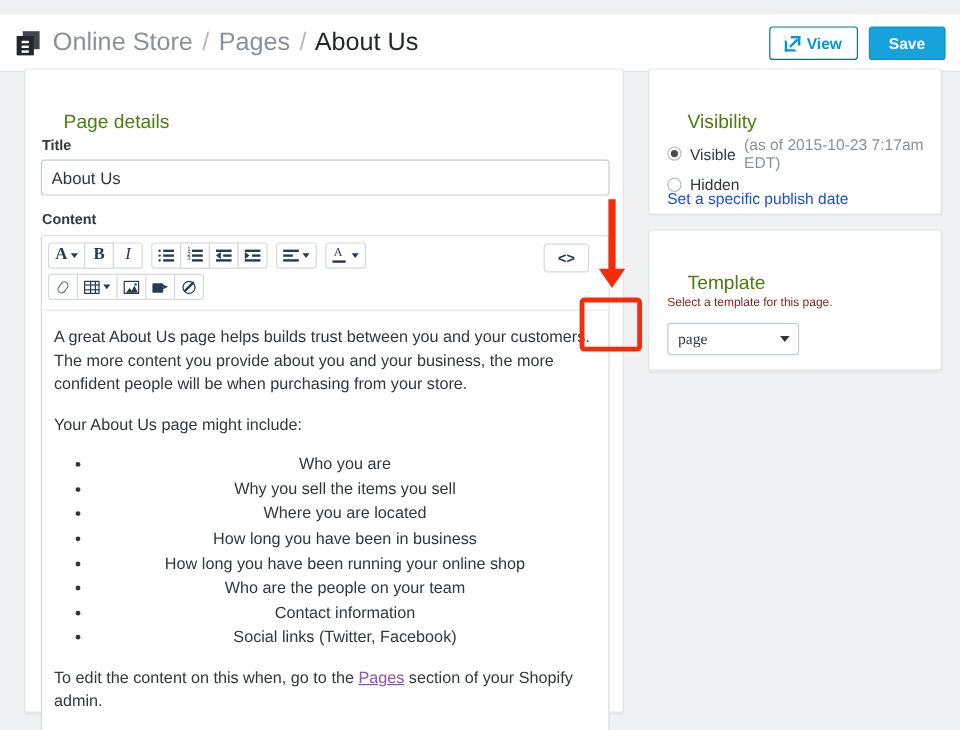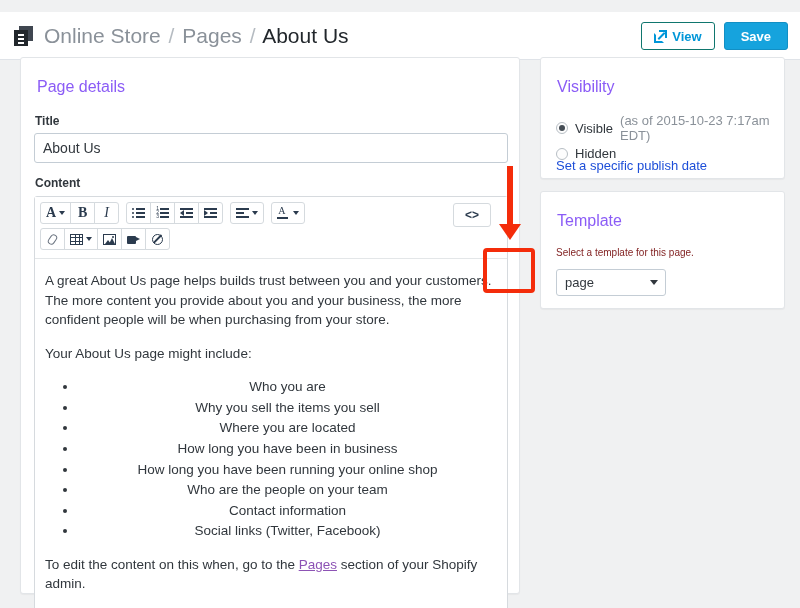--- a/index.html
+++ b/index.html
@@ -63,21 +63,21 @@
 
   
   .card{
     position:absolute; background:#fff; border:1px solid #e2e5e8; border-radius:3px;
     box-shadow:0 1px 1px rgba(0,0,0,.04);
   }
   #card-details{ left:20px; top:57px; width:500px; height:537px; }
   #card-visibility{ left:540px; top:57px; width:245px; height:122px; }
   #card-template{ left:540px; top:191px; width:245px; height:118px; }
 
-  .card-h{ font-size:16px; color:#8b5cf6; font-weight:normal; margin:0; }
+  .card-h{ font-size:16px; color:#4d7c0f; font-weight:normal; margin:16px; }
 
   .fieldlabel{ font-size:12px; font-weight:bold; color:#31373d; }
 
   input.txt{
     display:block; width:100%; height:30px;
     border:1px solid #c4cdd5; border-radius:3px;
     background:#fff; padding:0 8px;
     font-family:"Liberation Sans", sans-serif; font-size:14px; color:#31373d;
   }
 
@@ -156,21 +156,21 @@
   .rlabel{ font-size:13px; color:#31373d; }
   .rmeta{ font-size:13px; color:#8a9199; }
   .bluelink{ color:#1d4ed8; font-size:13px; text-decoration:none; cursor:pointer;}
   .helptext{ font-size:10px; color:#7f1d1d; }
 
   .selwrap{ position:relative; display:inline-block; }
   select.sel{
     -webkit-appearance:none; appearance:none;
     width:110px; height:27px; padding:0 24px 0 8px;
     border:1px solid #c4cdd5; border-radius:3px; background:#fff;
-    font-family:Liberation Sans, sans-serif; font-size:13px; color:#31373d;
+    font-family:Liberation Serif, serif; font-size:13px; color:#31373d;
   }
   .selcaret{
     position:absolute; right:8px; top:11px; width:0;height:0;
     border-left:4px solid transparent;border-right:4px solid transparent;border-top:5px solid #31373d;
     pointer-events:none;
   }
 </style>
 </head>
 <body>
 

